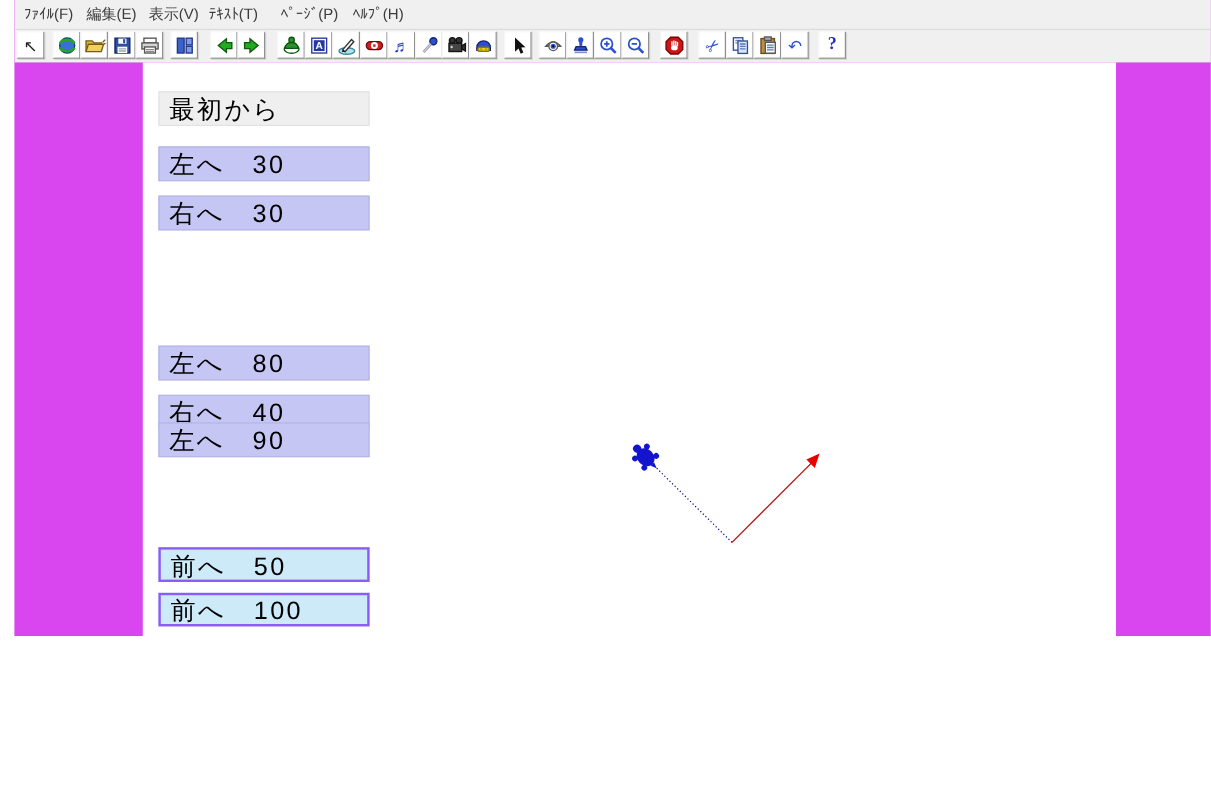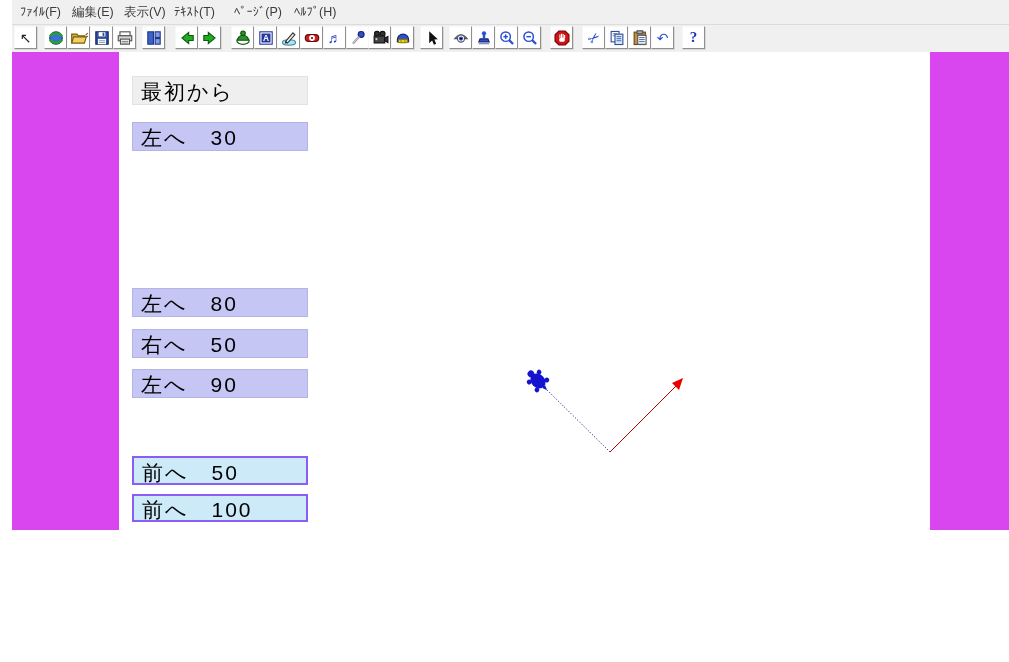--- a/index.html
+++ b/index.html
@@ -271,23 +271,24 @@
       </g>
 
       <g>
         <path d="M168 446 l0 17 l4.2 -3.8 l2.9 6.8 l3.3 -1.4 l-2.9 -6.6 l5.7 -0.5 Z" fill="#ffffff" stroke="#000000" stroke-width="1"></path>
       </g>
     </svg>
 
     <div class="panel">
       <div class="cmd gray" style="top:0">最初から</div>
       <div class="cmd lav" style="top:46px">左へ　30</div>
+      <div class="cmd lav" style="top:87px">右へ　30</div>
       <div class="cmd lav" style="top:212px">左へ　80</div>
-      <div class="cmd lav" style="top:253px">右へ　50</div>
-      <div class="cmd lav" style="top:293px">左へ　90</div>
+      <div class="cmd lav" style="top:253px">右へ　40</div>
+      <div class="cmd lav" style="top:276px">左へ　90</div>
       <div class="cmd blu" style="top:380px">前へ　50</div>
       <div class="cmd blu" style="top:418px;height:28px;line-height:28px">前へ　100</div>
     </div>
   </div>
 
   <div class="statusbar">
     <div class="status-cell-left"></div>
     <div class="status-thumb"></div>
     <div class="status-cell-right"></div>
   </div>

